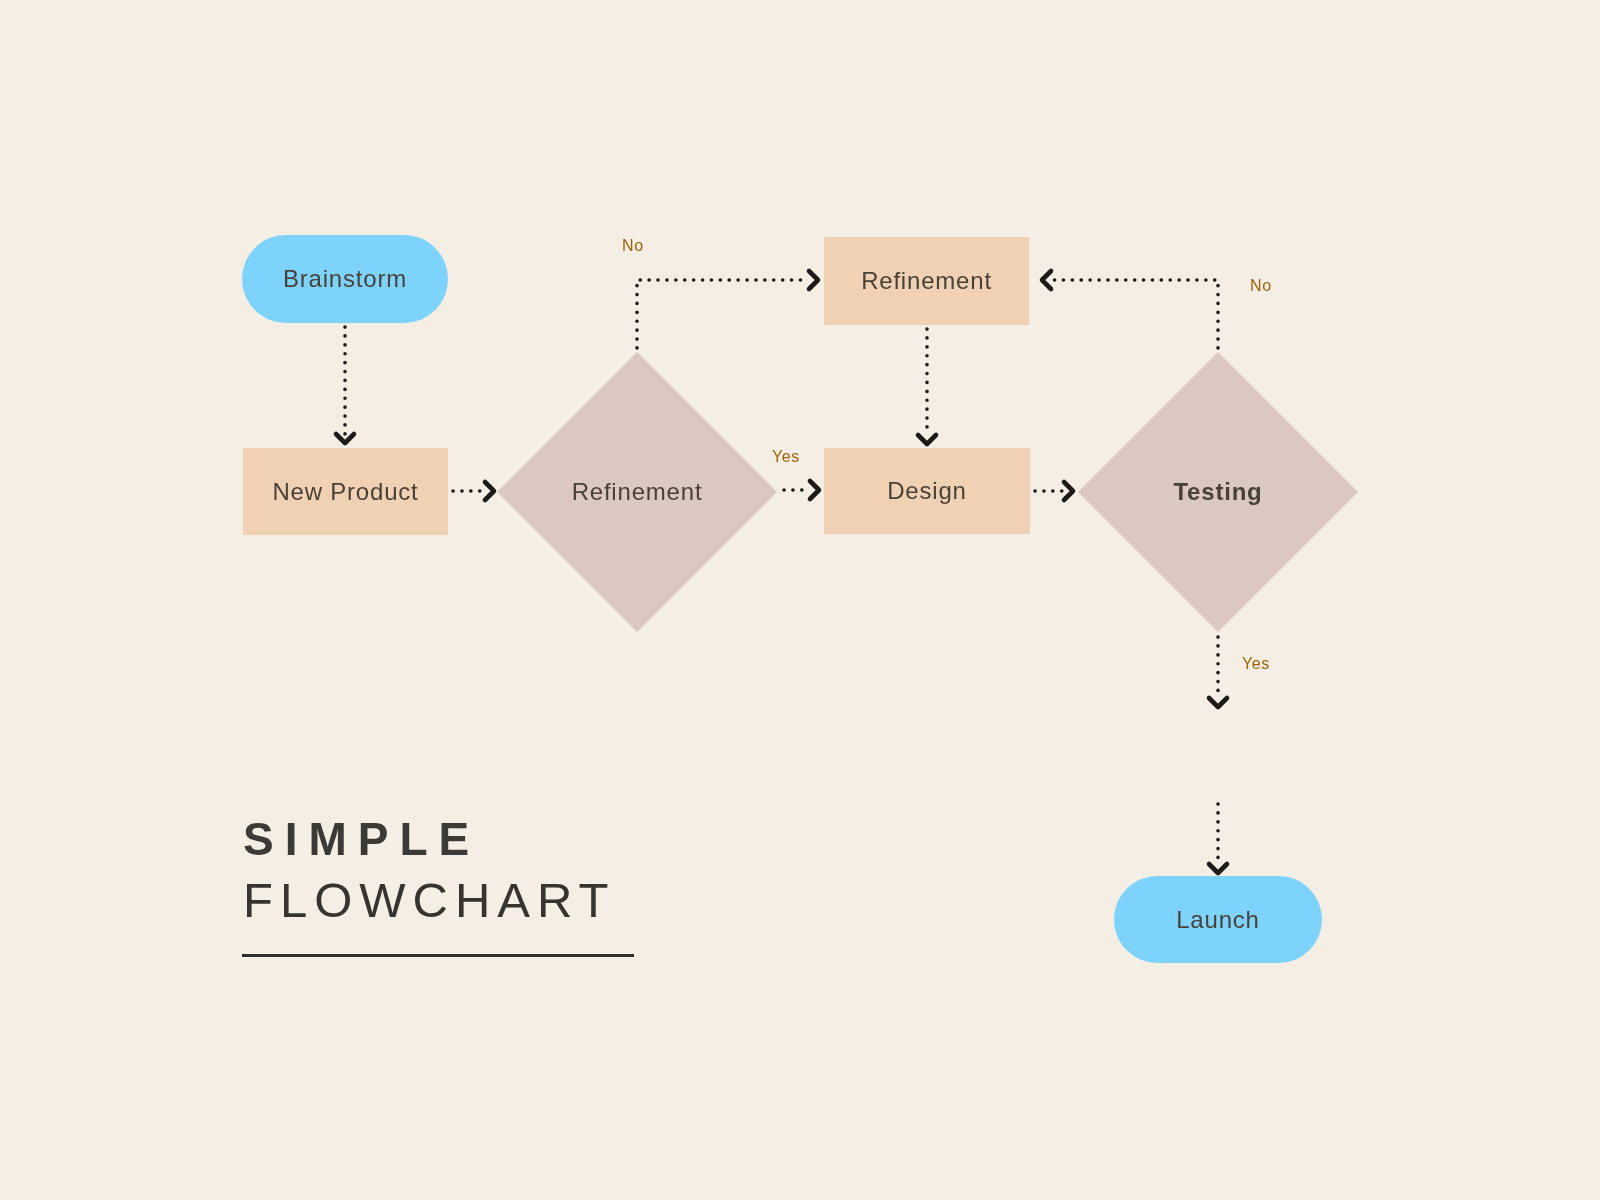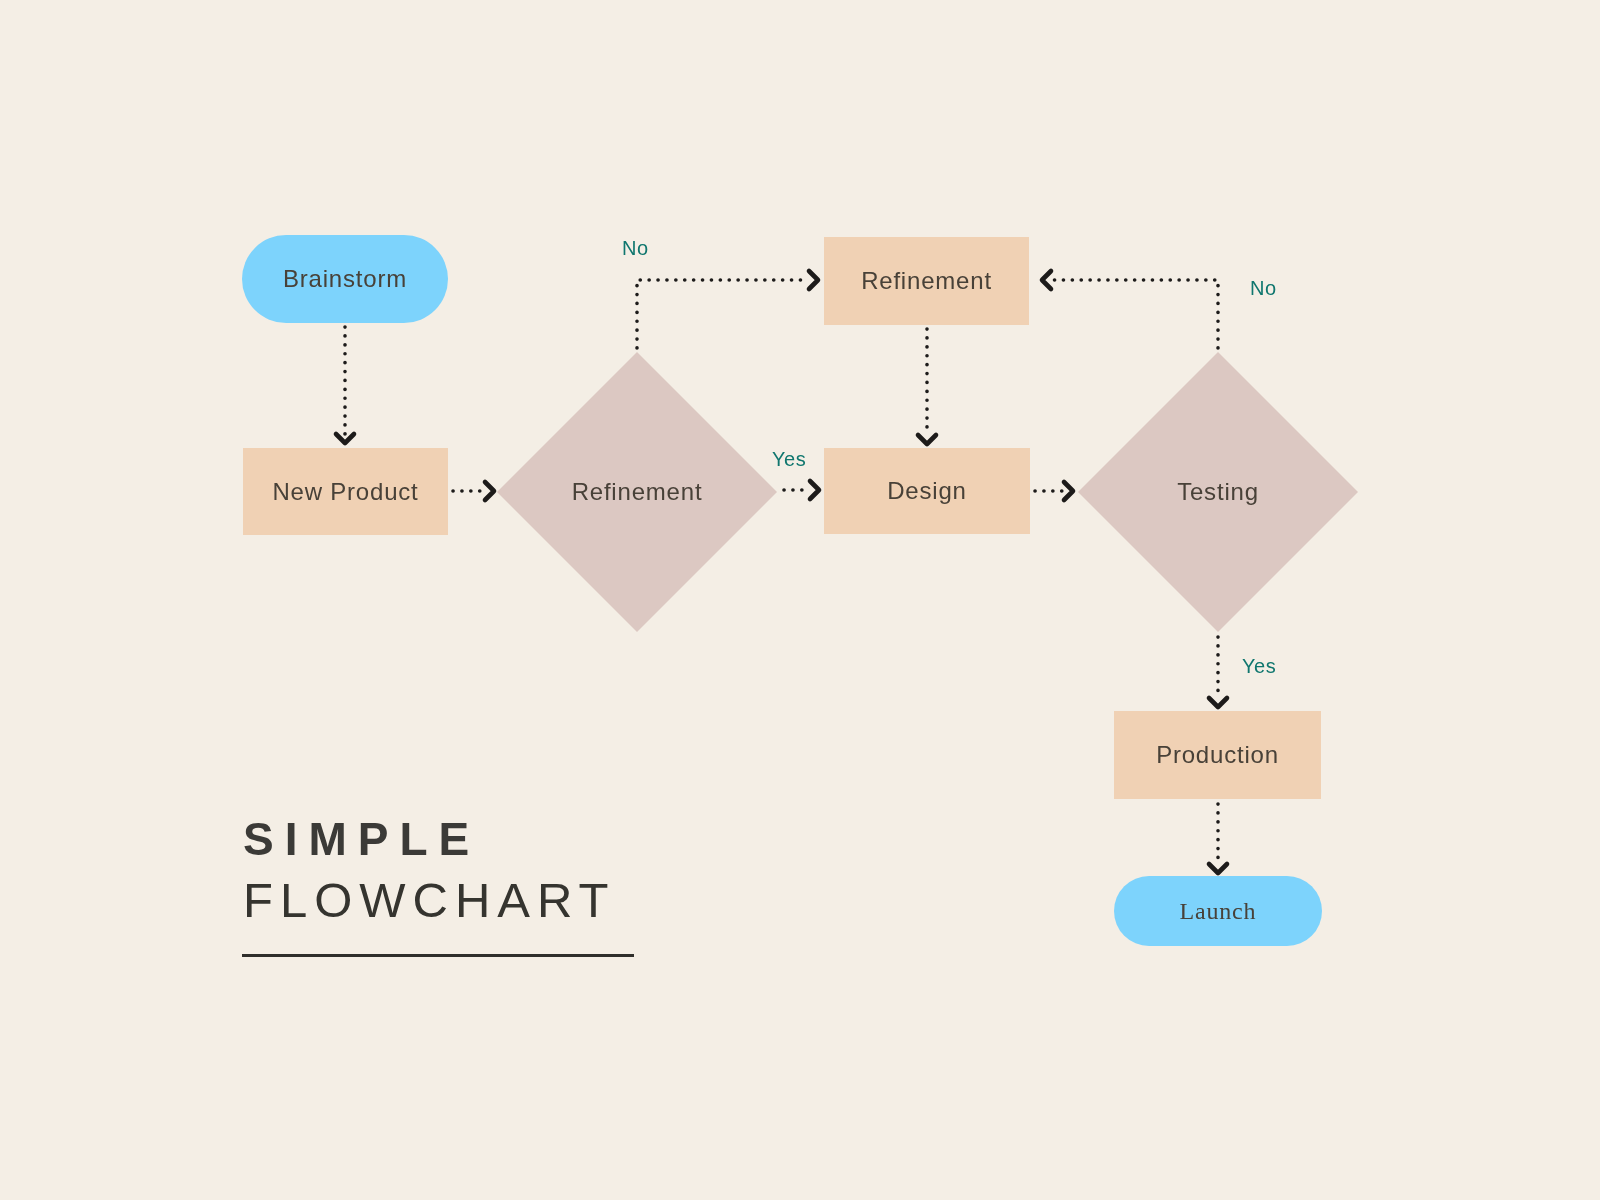--- a/index.html
+++ b/index.html
@@ -50,22 +50,22 @@
     align-items: center;
     justify-content: center;
     color: #484138;
     font-size: 24px;
     letter-spacing: 0.8px;
     white-space: nowrap;
   }
 
   .edge-label {
     position: absolute;
-    color: #0f766e;
-    font-size: 20px;
+    color: #a16207;
+    font-size: 16px;
     letter-spacing: 0.6px;
     white-space: nowrap;
   }
 
   .title-line1 {
     position: absolute;
     left: 243px;
     top: 812px;
     font-size: 46px;
     font-weight: 700;
@@ -135,27 +135,24 @@
 
   <div class="node node--process" style="left:824px; top:237px; width:205px; height:88px;">
     <span>Refinement</span>
   </div>
 
   <div class="node node--process" style="left:824px; top:448px; width:206px; height:86px;">
     <span>Design</span>
   </div>
 
   <div class="diamond-shape" style="left:1119px; top:393px;"></div>
-  <div class="diamond-label" style="left:1118px; top:470px; width:200px; height:44px;">Testing</div>
+  <div class="diamond-label" style="left:1118px; top:470px; width:200px; height:44px;font-weight:bold;">Testing</div>
 
-  <div class="node node--process" style="left:1114px; top:711px; width:207px; height:88px;">
-    <span>Production</span>
-  </div>
 
-  <div class="node node--terminator" style="left:1114px; top:876px; width:208px; height:70px;font-family:Liberation Serif, serif;">
+  <div class="node node--terminator" style="left:1114px; top:876px; width:208px; height:87px;">
     <span>Launch</span>
   </div>
 
   <div class="edge-label" style="left:622px; top:237px;">No</div>
   <div class="edge-label" style="left:772px; top:448px;">Yes</div>
   <div class="edge-label" style="left:1250px; top:277px;">No</div>
   <div class="edge-label" style="left:1242px; top:655px;">Yes</div>
 
   <div class="title-line1">SIMPLE</div>
   <div class="title-line2">FLOWCHART</div>

